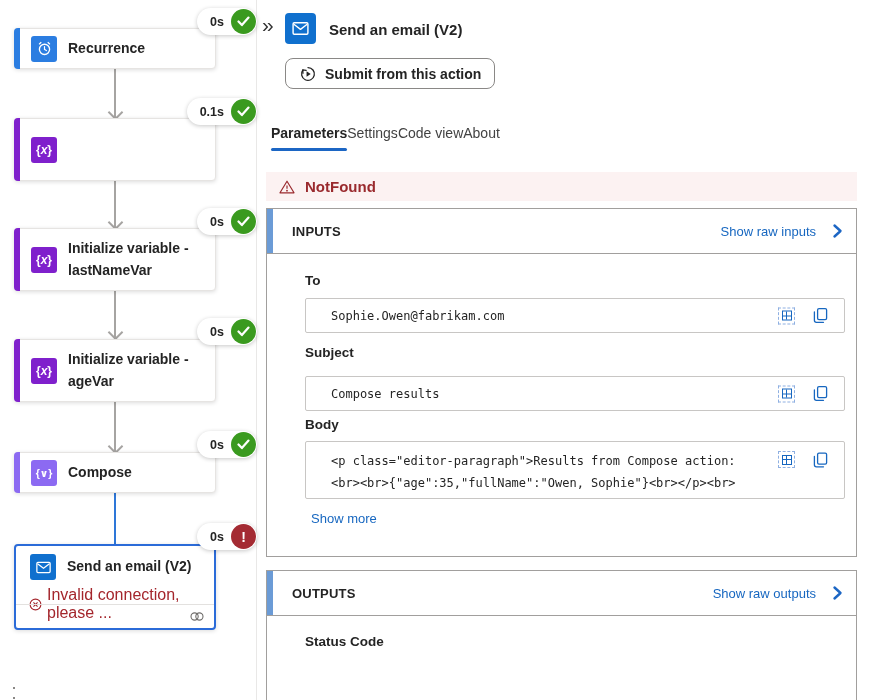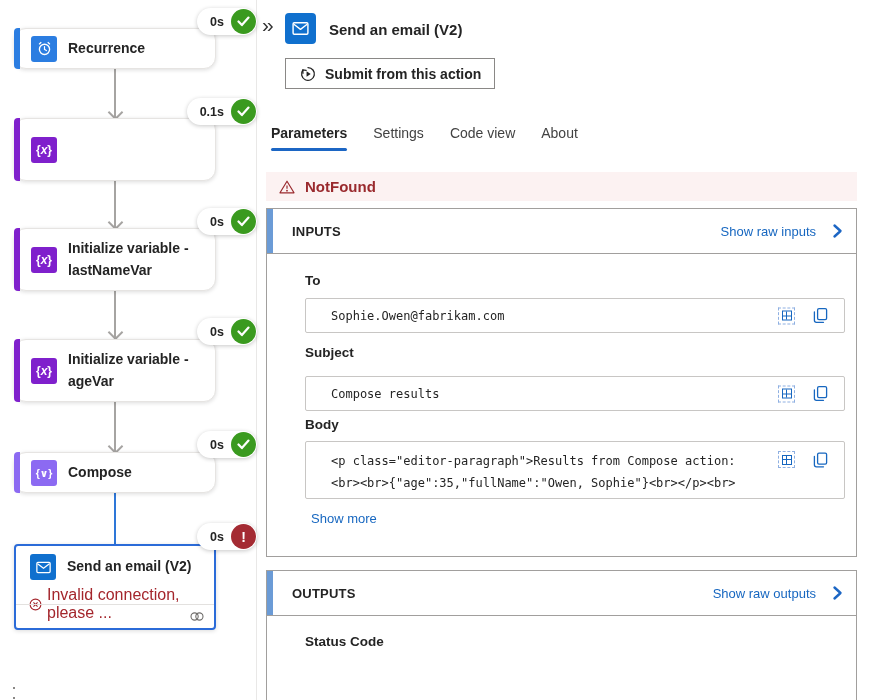--- a/index.html
+++ b/index.html
@@ -3,21 +3,21 @@
 <meta charset="utf-8">
 <style>
   * { margin:0; padding:0; box-sizing:border-box; }
   html,body { width:870px; height:700px; overflow:hidden; background:#fff;
     font-family:"Liberation Sans","DejaVu Sans",sans-serif; color:#242424; }
   .stage { position:relative; width:746px; height:700px; background:#d946ef; }
 
   
   .canvas { position:absolute; left:0; top:0; width:256px; height:700px; background:#fff; }
   .node { position:absolute; left:14px; width:202px; background:#fff;
-    border:1px solid #e6e4e2; border-radius:12px; box-shadow:0 1px 4px rgba(0,0,0,.14);
+    border:1px solid #e6e4e2; border-radius:4px; box-shadow:0 1px 4px rgba(0,0,0,.14);
     display:flex; align-items:center; padding:0 10px 0 16px; gap:11px; }
   .accent { position:absolute; left:-1px; top:-1px; bottom:-1px; width:6px; border-radius:4px 0 0 4px; }
   .node-icon { flex:0 0 auto; width:26px; height:26px; border-radius:3px; display:flex;
     align-items:center; justify-content:center; color:#fff; font-size:12px; font-weight:700; }
   .node-label { font-size:14px; font-weight:600; color:#242424; line-height:1.55; }
 
   .badge { position:absolute; right:-1px; height:27px; background:#fff; border-radius:14px;
     box-shadow:0 1px 4px rgba(0,0,0,.22); display:flex; align-items:center; gap:7px;
     padding:0 1px 0 13px; z-index:3; }
   .badge-time { font-size:12.5px; font-weight:700; color:#242424; }
@@ -40,24 +40,24 @@
   .dotline { position:absolute; width:2px; height:2px; background:#8a8886; }
 
   
   .panel { position:absolute; left:256px; top:0; width:614px; height:700px; background:#fff;
     border-left:1px solid #e9e8e7; }
   .collapse { position:absolute; left:5px; top:14px; font-size:21px; color:#333; line-height:1; }
   .op-icon { position:absolute; left:28px; top:13px; width:31px; height:31px; background:#1070ce;
     border-radius:4px; display:flex; align-items:center; justify-content:center; }
   .panel-title { position:absolute; left:72px; top:21px; font-size:15px; font-weight:600; }
   .submit-btn { position:absolute; left:28px; top:58px; height:31px; background:#fff;
-    border:1px solid #8a8886; border-radius:0; display:flex; align-items:center; gap:8px;
+    border:1px solid #8a8886; border-radius:8px; display:flex; align-items:center; gap:8px;
     padding:0 13px; font-size:14px; font-weight:600; color:#242424; }
 
-  .tabs { position:absolute; left:14px; top:125px; display:flex; gap:26px; font-size:14px; color:#424242; }
+  .tabs { position:absolute; left:14px; top:125px; display:flex; font-size:14px; color:#424242; }
   .tab { position:relative; padding-bottom:8px; }
   .tab.active { font-weight:700; color:#242424; }
   .tab.active::after { content:""; position:absolute; left:0; right:0; bottom:-2px; height:3px;
     background:#1c66c4; border-radius:2px; }
 
   .alert { position:absolute; left:9px; top:172px; width:591px; height:29px; background:#fcf2f2;
     display:flex; align-items:center; gap:10px; padding-left:13px; }
   .alert-text { font-size:15px; font-weight:700; color:#9a2a2e; }
 
   .card { position:absolute; left:9px; width:591px; background:#fff; border:1px solid #a19f9d; }

